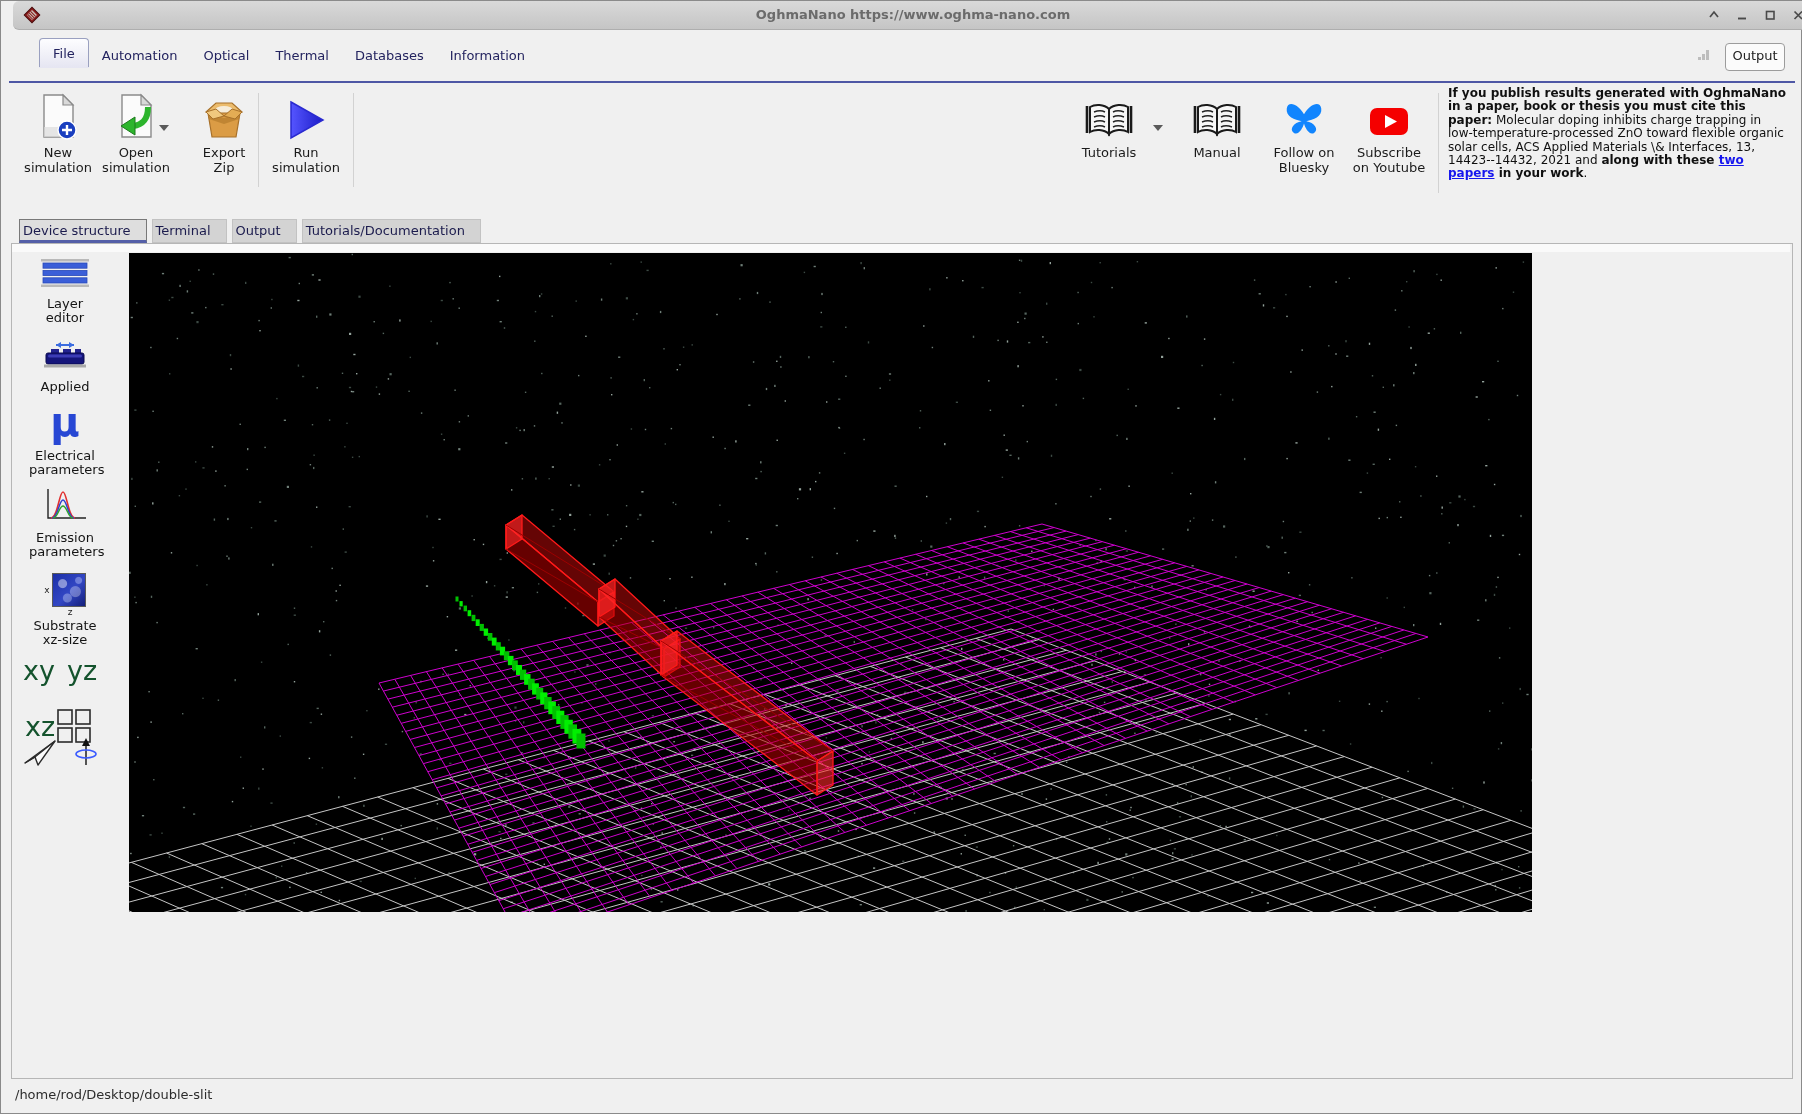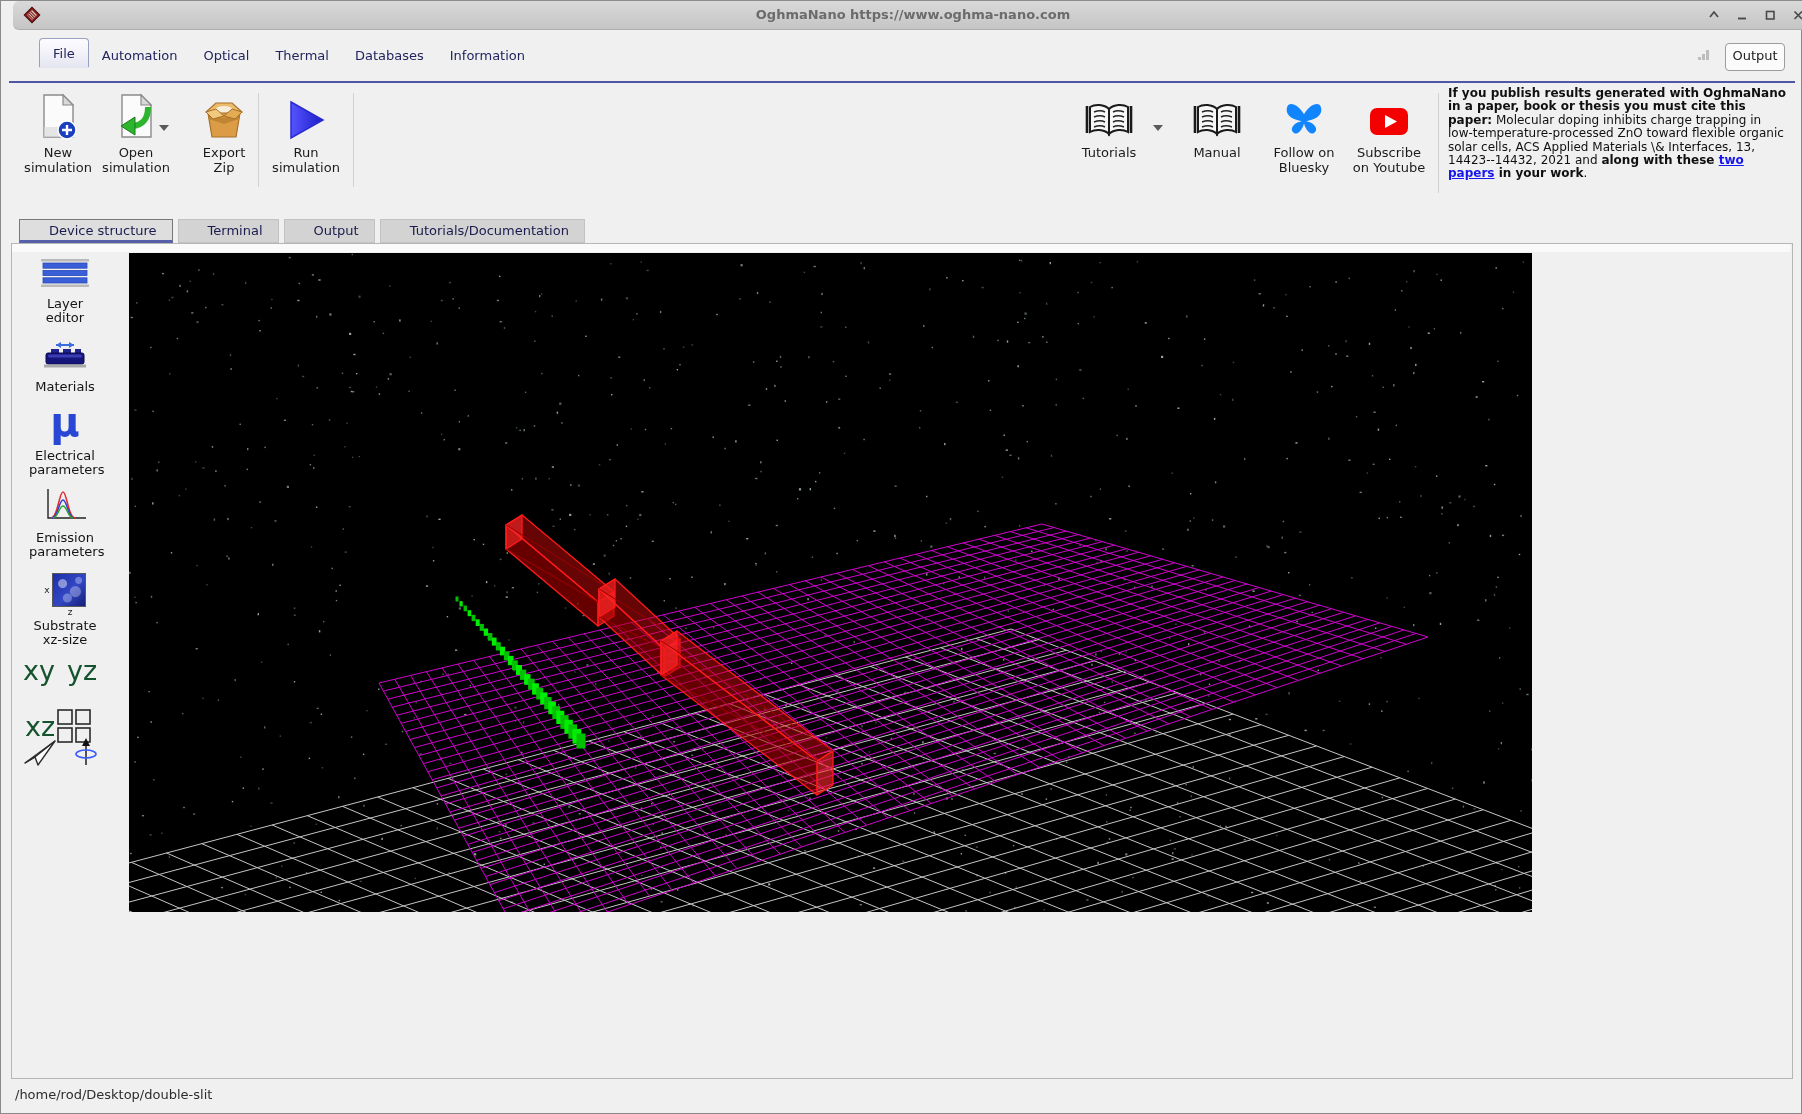--- a/index.html
+++ b/index.html
@@ -27,21 +27,21 @@
   .tbtn{position:absolute;top:6px;width:76px;text-align:center;}
   .ticon{height:50px;display:flex;align-items:flex-end;justify-content:center;}
   .tlabel{margin-top:4px;font-size:13px;line-height:15px;color:#1b1b1b;white-space:pre-line;}
   .caret{position:absolute;top:40px;}
   .vsep{position:absolute;top:8px;width:1px;height:94px;background:#d2d2d2;}
   .citation{position:absolute;left:1447px;top:2px;width:340px;font-size:12px;line-height:13.4px;color:#101010;}
   .citation b{font-weight:bold;}
   .cite-link{color:#1616ee;font-weight:bold;text-decoration:underline;cursor:pointer;}
   
   .viewtabs{position:absolute;left:18px;top:216px;display:flex;align-items:flex-end;gap:5px;height:26px;}
-  .vtab{background:#d3d3d3;border:1px solid #c2c2c2;font-size:13px;color:#1b1b4d;padding:3px 15px 4px 29px;}
+  .vtab{background:#d3d3d3;border:1px solid #c2c2c2;font-size:13px;color:#1b1b4d;padding:3px 15px 4px 3px;}
   .vtab.sel{background:#dedede;border:1px solid #787878;border-bottom:3px solid #5560a8;padding-bottom:2px;}
   
   .frame{position:absolute;left:10px;top:242px;width:1780px;height:834px;border:1px solid #b6b6b6;background:#f0f0f0;}
   .frame-top{position:absolute;left:11px;top:243px;width:1778px;height:8px;background:#fafafa;}
   .viewport{position:absolute;left:128px;top:252px;width:1403px;height:659px;background:#000;}
   
   .sbtn{position:absolute;text-align:center;color:#141414;}
   .slabel{font-size:13px;line-height:14px;color:#141414;white-space:pre-line;}
   .mu{font-size:40px;font-weight:bold;color:#2747d4;line-height:38px;}
   .big3d{font-size:27px;color:#14532d;}
@@ -276,21 +276,21 @@
         <polygon points="16,4 21,1 21,7" fill="#3b6ce0"></polygon>
         <polygon points="34,4 29,1 29,7" fill="#3b6ce0"></polygon>
         <rect x="11" y="8" width="8" height="4" fill="#23238f"></rect>
         <rect x="23" y="8" width="8" height="4" fill="#23238f"></rect>
         <rect x="35" y="8" width="6" height="4" fill="#23238f"></rect>
         <rect x="6" y="12" width="38" height="11" rx="2" fill="#15157a" stroke="#0a0a50"></rect>
         <rect x="8" y="13.5" width="34" height="3" rx="1.5" fill="#3c3cb6"></rect>
         <rect x="4" y="23.5" width="42" height="3" fill="#a9a9a9"></rect>
       </svg>
     </div>
-    <div class="slabel" style="margin-top:9px">Materials</div>
+    <div class="slabel" style="margin-top:9px">Applied</div>
   </div>
 
   <div class="sbtn" style="left:28px;top:402px;width:72px">
     <div class="mu">μ</div>
     <div class="slabel" style="margin-top:8px">Electrical
 parameters</div>
   </div>
 
   <div class="sbtn" style="left:28px;top:486px;width:72px">
     <div style="display:flex;justify-content:center">

